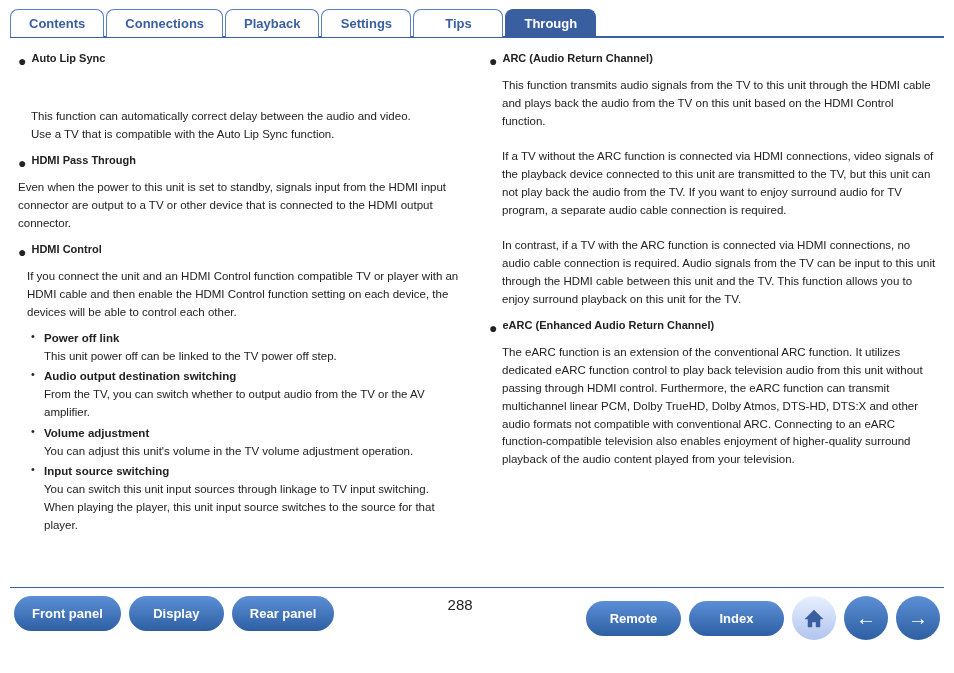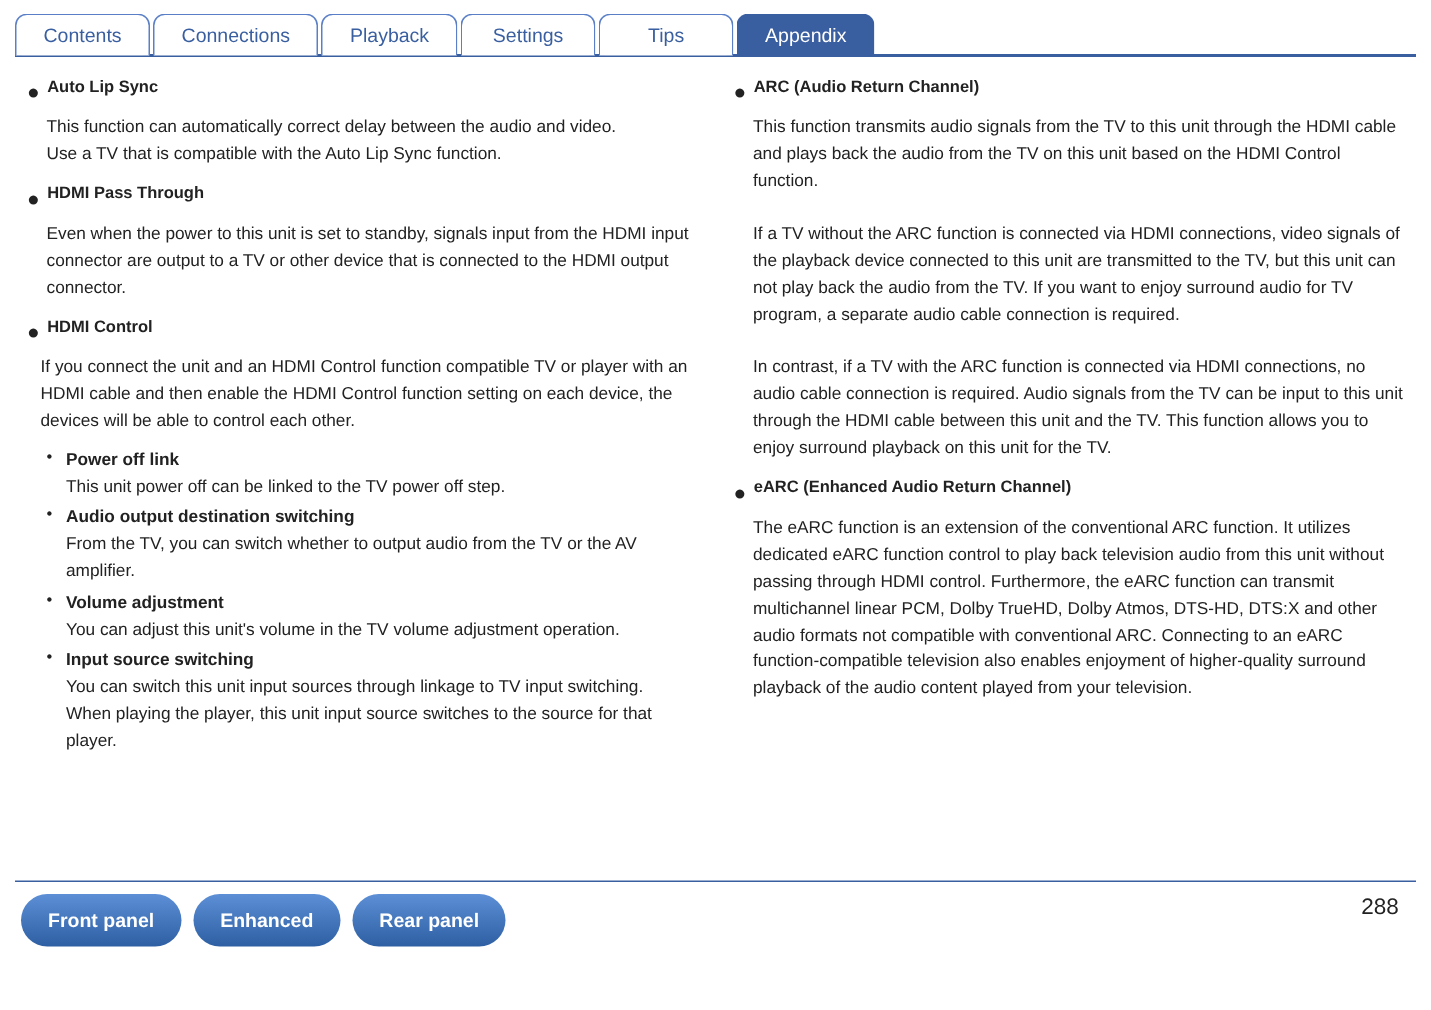--- a/index.html
+++ b/index.html
@@ -19,21 +19,21 @@
       align-items: flex-end;
       padding: 8px 10px 0 10px;
       background: #fff;
     }
     .tab {
       display: flex;
       align-items: center;
       justify-content: center;
       padding: 6px 18px;
       font-size: 13px;
-      font-weight: normal;
+      font-weight: bold;
       cursor: pointer;
       border: 1.5px solid #5a7fc7;
       border-bottom: none;
       border-radius: 8px 8px 0 0;
       margin-right: 2px;
       background: #fff;
       color: #3a5fa0;
       min-width: 90px;
       position: relative;
       bottom: -1px;
@@ -175,42 +175,42 @@
   </style>
 </head>
 <body>
 
 <div class="top-nav">
   <div class="tab">Contents</div>
   <div class="tab">Connections</div>
   <div class="tab">Playback</div>
   <div class="tab">Settings</div>
   <div class="tab">Tips</div>
-  <div class="tab active">Appendix</div>
+  <div class="tab active">Through</div>
 </div>
 <div class="divider-line"></div>
 
 <div class="main-content">
 
   <div class="col-left">
 
     <div class="bullet-section">
       <div class="bullet-item">
         <span class="bullet-dot">●</span>
         <span class="section-title">Auto Lip Sync</span>
       </div>
-      <div class="section-body" style="margin-left:13px;">This function can automatically correct delay between the audio and video.<br>Use a TV that is compatible with the Auto Lip Sync function.</div>
+      <div class="section-body" style="margin-left:13px;margin-top:31px;">This function can automatically correct delay between the audio and video.<br>Use a TV that is compatible with the Auto Lip Sync function.</div>
     </div>
 
     <div class="bullet-section">
       <div class="bullet-item">
         <span class="bullet-dot">●</span>
         <span class="section-title">HDMI Pass Through</span>
       </div>
-      <div class="section-body" style="margin-left:13px;">Even when the power to this unit is set to standby, signals input from the HDMI input connector are output to a TV or other device that is connected to the HDMI output connector.</div>
+      <div class="section-body" style="margin-left:0;">Even when the power to this unit is set to standby, signals input from the HDMI input connector are output to a TV or other device that is connected to the HDMI output connector.</div>
     </div>
 
     <div class="bullet-section">
       <div class="bullet-item">
         <span class="bullet-dot">●</span>
         <span class="section-title">HDMI Control</span>
       </div>
       <div class="section-body" style="margin-left:9px;">If you connect the unit and an HDMI Control function compatible TV or player with an HDMI cable and then enable the HDMI Control function setting on each device, the devices will be able to control each other.</div>
       <div class="sub-bullets" style="margin-left:13px;">
         <div class="sub-bullet-item">
@@ -252,17 +252,32 @@
       <div class="section-body" style="margin-left:13px;">The eARC function is an extension of the conventional ARC function. It utilizes dedicated eARC function control to play back television audio from this unit without passing through HDMI control. Furthermore, the eARC function can transmit multichannel linear PCM, Dolby TrueHD, Dolby Atmos, DTS-HD, DTS:X and other audio formats not compatible with conventional ARC. Connecting to an eARC function-compatible television also enables enjoyment of higher-quality surround playback of the audio content played from your television.</div>
     </div>
 
   </div>
 </div>
 
 <div class="divider-line"></div>
 <div class="bottom-nav">
   <div class="bottom-nav-left">
     <button class="nav-btn">Front panel</button>
-    <button class="nav-btn">Enhanced</button>
+    <button class="nav-btn">Display</button>
     <button class="nav-btn">Rear panel</button>
   </div>
   <div class="page-num">288</div>
+  <div class="bottom-nav-right">
+    <button class="nav-btn">Remote</button>
+    <button class="nav-btn">Index</button>
+    <button class="icon-btn icon-btn-home" title="Home">
+      <svg width="22" height="22" viewBox="0 0 22 22">
+        <polygon points="11,3 2,12 5,12 5,20 9,20 9,15 13,15 13,20 17,20 17,12 20,12" fill="#3a5fa0" stroke="#3a5fa0" stroke-width="0.5"></polygon>
+      </svg>
+    </button>
+    <button class="icon-btn icon-btn-back" title="Back">
+      <span style="font-size:20px;font-weight:bold;">←</span>
+    </button>
+    <button class="icon-btn icon-btn-fwd" title="Forward">
+      <span style="font-size:20px;font-weight:bold;">→</span>
+    </button>
+  </div>
 </div>
 
 </body></html>

